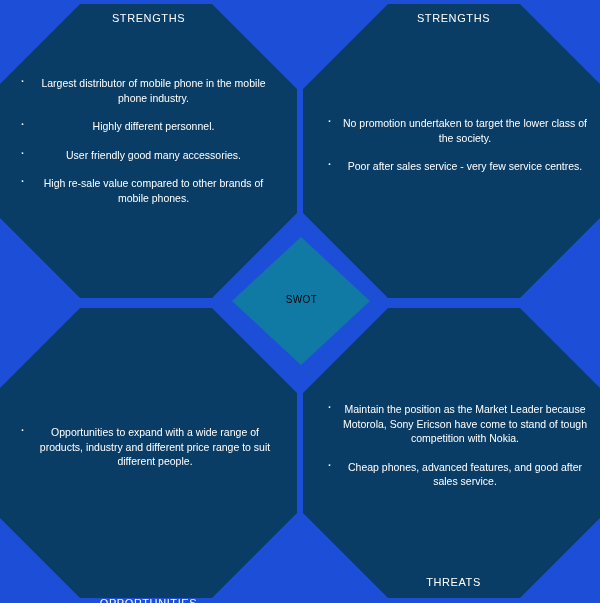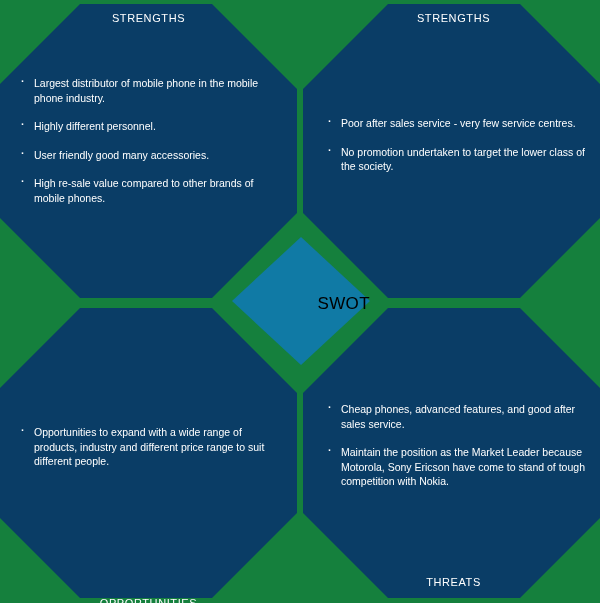--- a/index.html
+++ b/index.html
@@ -10,21 +10,21 @@
   }
   body {
     font-family: "Liberation Sans", sans-serif;
     -webkit-font-smoothing: antialiased;
   }
 
   #swot-canvas {
     position: relative;
     width: 600px;
     height: 603px;
-    background: #15803d;
+    background: #1d4ed8;
     overflow: hidden;
     text-decoration: underline;
   }
 
   
   .octagon {
     position: absolute;
     background: #0a3d66;
     box-sizing: border-box;
     -webkit-clip-path: polygon(
@@ -106,20 +106,21 @@
 
   
   .bullets {
     position: absolute;
     color: #ffffff;
     font-size: 10.5px;
     line-height: 14.5px;
     margin: 0;
     padding: 0;
     list-style: none;
+    text-align: center;
   }
   .bullets li {
     position: relative;
     padding-left: 14px;
     margin: 0 0 14px 0;
   }
   .bullets li:last-child {
     margin-bottom: 0;
   }
   .bullets li::before {
@@ -159,26 +160,26 @@
     left: 232px;
     top: 237px;
     width: 138px;
     height: 128px;
     background: #107aa5;
     -webkit-clip-path: polygon(50% 0, 100% 50%, 50% 100%, 0 50%);
     clip-path: polygon(50% 0, 100% 50%, 50% 100%, 0 50%);
   }
   .center-label {
     position: absolute;
-    left: 232px;
+    left: 224px;
     top: 294px;
     width: 138px;
-    text-align: right;
+    text-align: center;
     color: #000000;
-    font-size: 17px;
+    font-size: 10px;
     letter-spacing: 0.4px;
     padding-left: 17px;
     box-sizing: border-box;
     white-space: nowrap;
   }
 </style>
 </head>
 <body>
 
 <div id="swot-canvas">
@@ -188,33 +189,33 @@
   <ul class="bullets bul-strengths">
     <li>Largest distributor of mobile phone in the mobile phone industry.</li>
     <li>Highly different personnel.</li>
     <li>User friendly good many accessories.</li>
     <li>High re-sale value compared to other brands of mobile phones.</li>
   </ul>
 
   <div class="octagon oct-weaknesses"></div>
   <div class="quad-title title-weaknesses">STRENGTHS</div>
   <ul class="bullets bul-weaknesses">
+    <li>No promotion undertaken to target the lower class of the society.</li>
     <li>Poor after sales service - very few service centres.</li>
-    <li>No promotion undertaken to target the lower class of the society.</li>
   </ul>
 
   <div class="octagon oct-opportunities"></div>
   <div class="quad-title title-opportunities">OPPORTUNITIES</div>
   <ul class="bullets bul-opportunities">
     <li>Opportunities to expand with a wide range of products, industry and different price range to suit different people.</li>
   </ul>
 
   <div class="octagon oct-threats"></div>
   <div class="quad-title title-threats">THREATS</div>
   <ul class="bullets bul-threats">
+    <li>Maintain the position as the Market Leader because Motorola, Sony Ericson have come to stand of tough competition with Nokia.</li>
     <li>Cheap phones, advanced features, and good after sales service.</li>
-    <li>Maintain the position as the Market Leader because Motorola, Sony Ericson have come to stand of tough competition with Nokia.</li>
   </ul>
 
   <div class="center-diamond"></div>
   <div class="center-label">SWOT</div>
 
 </div>
 
 </body></html>

